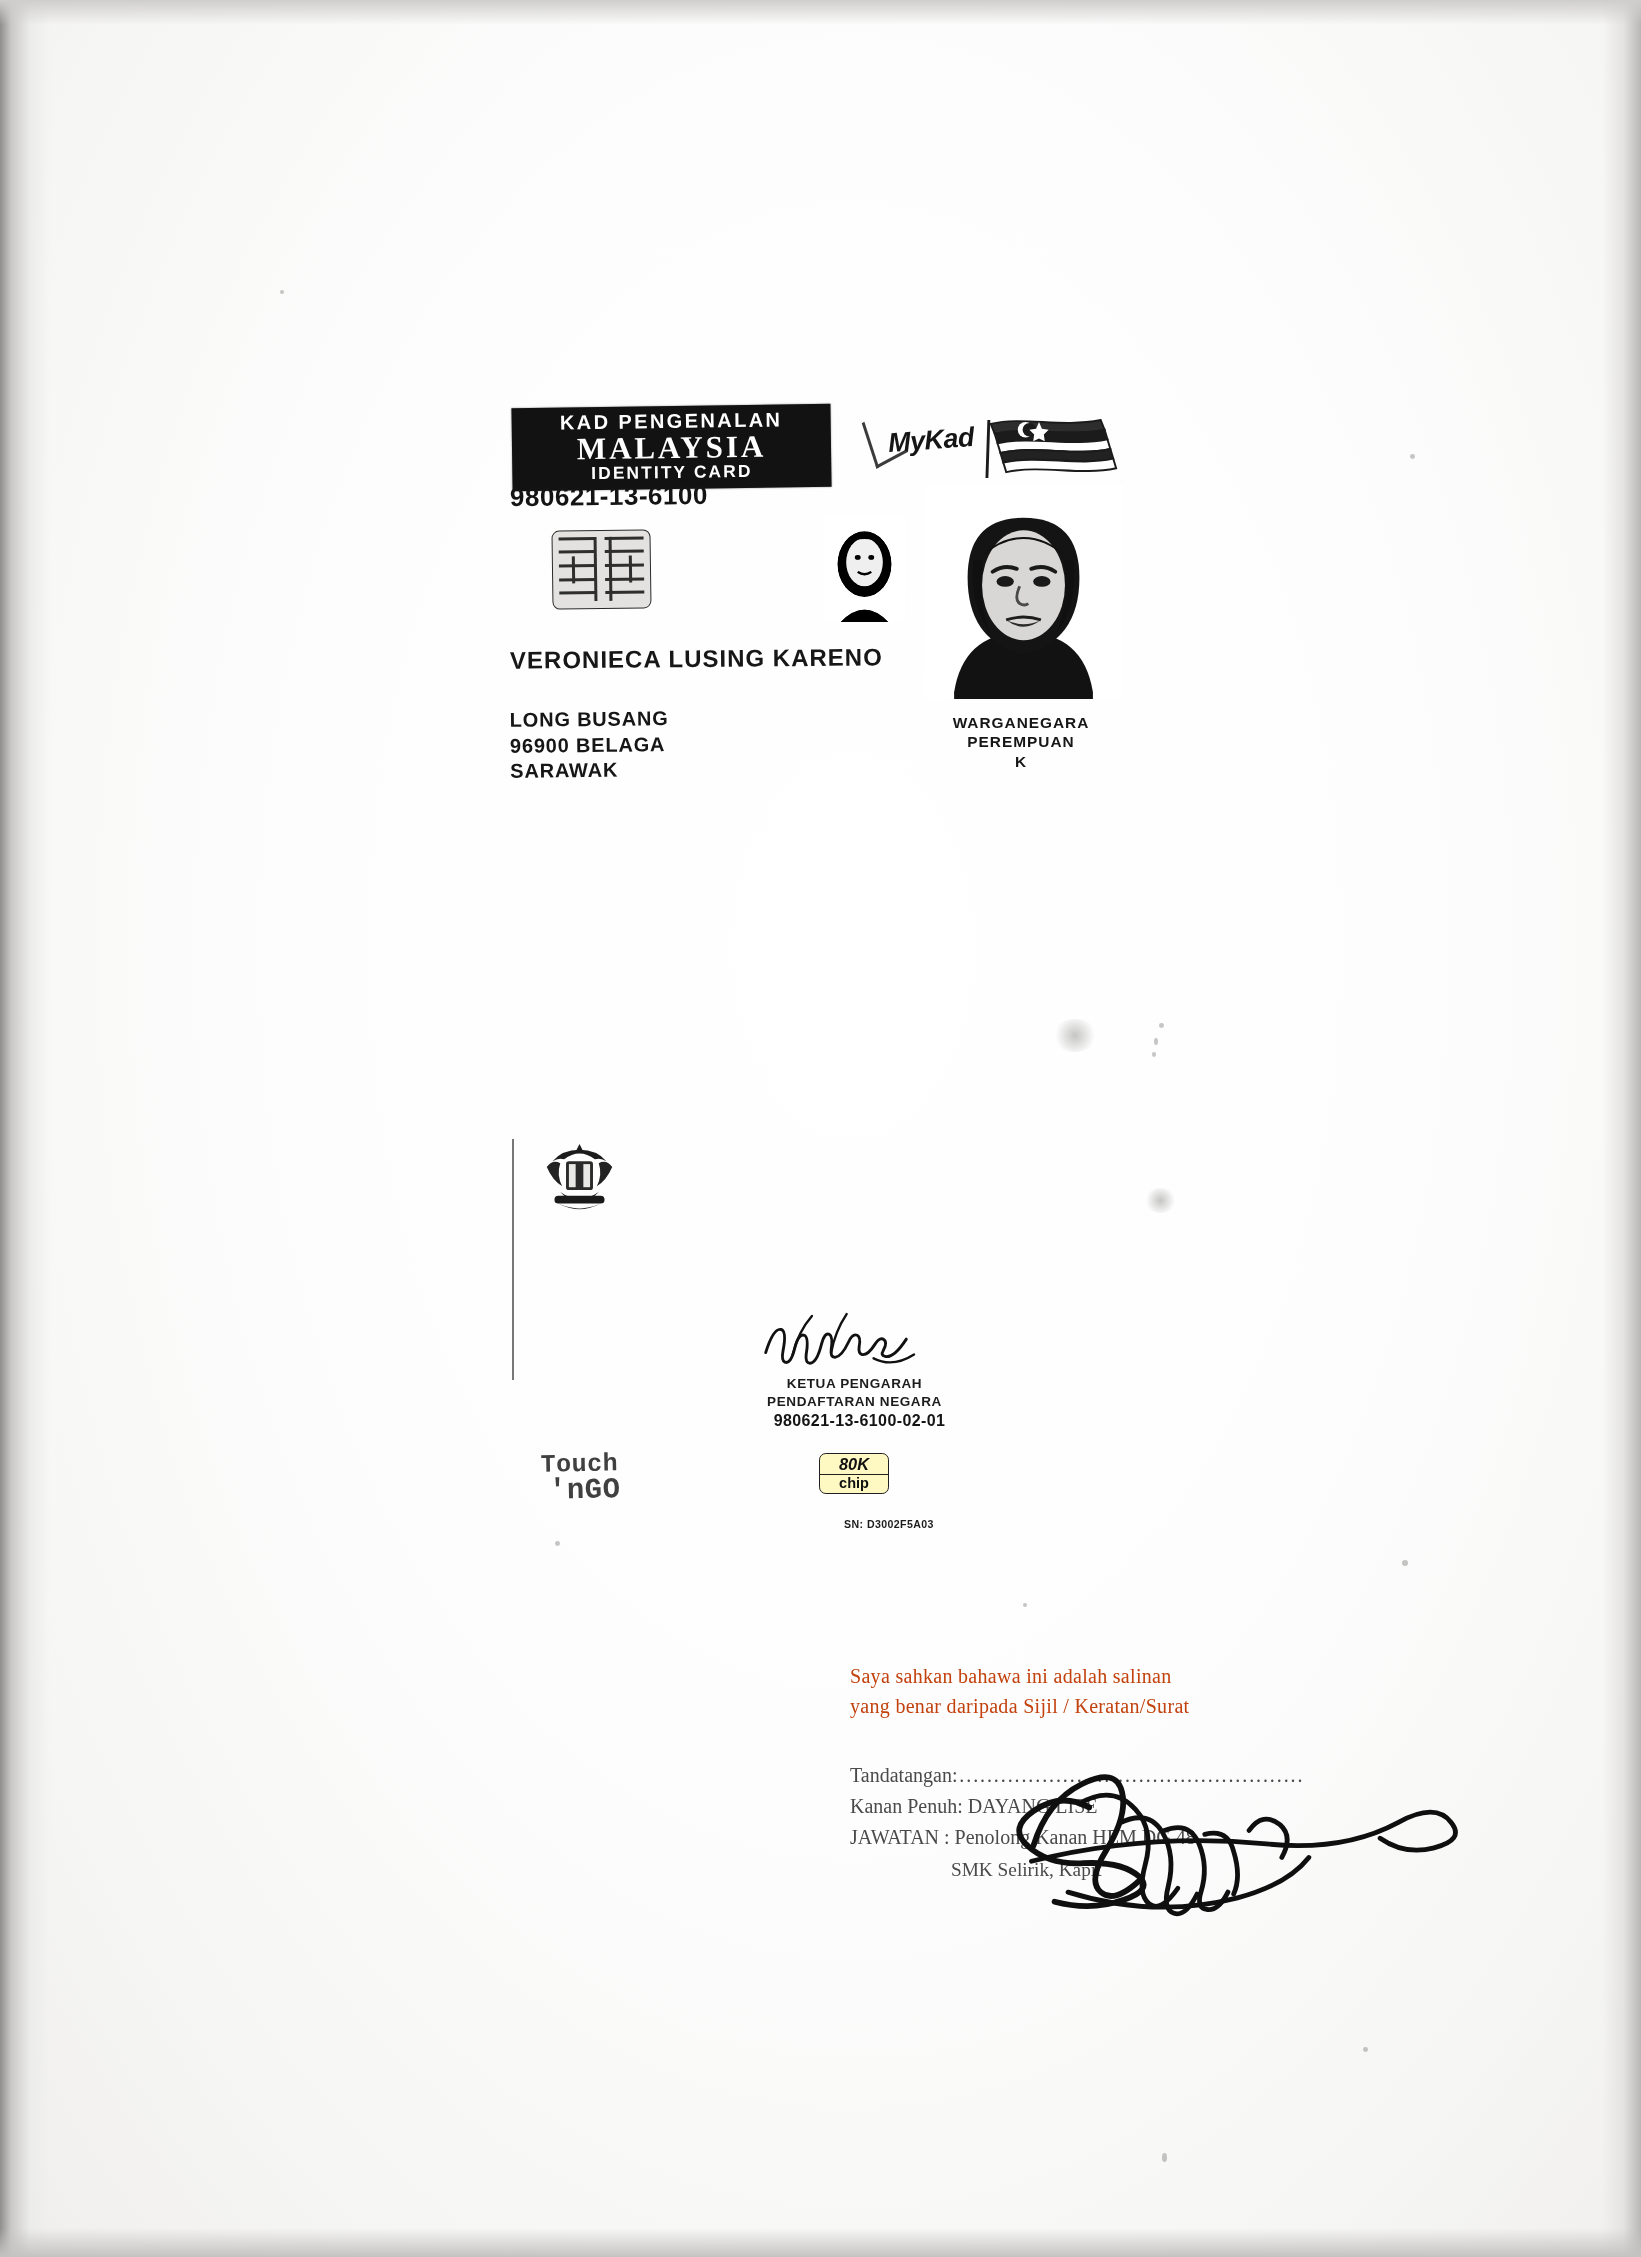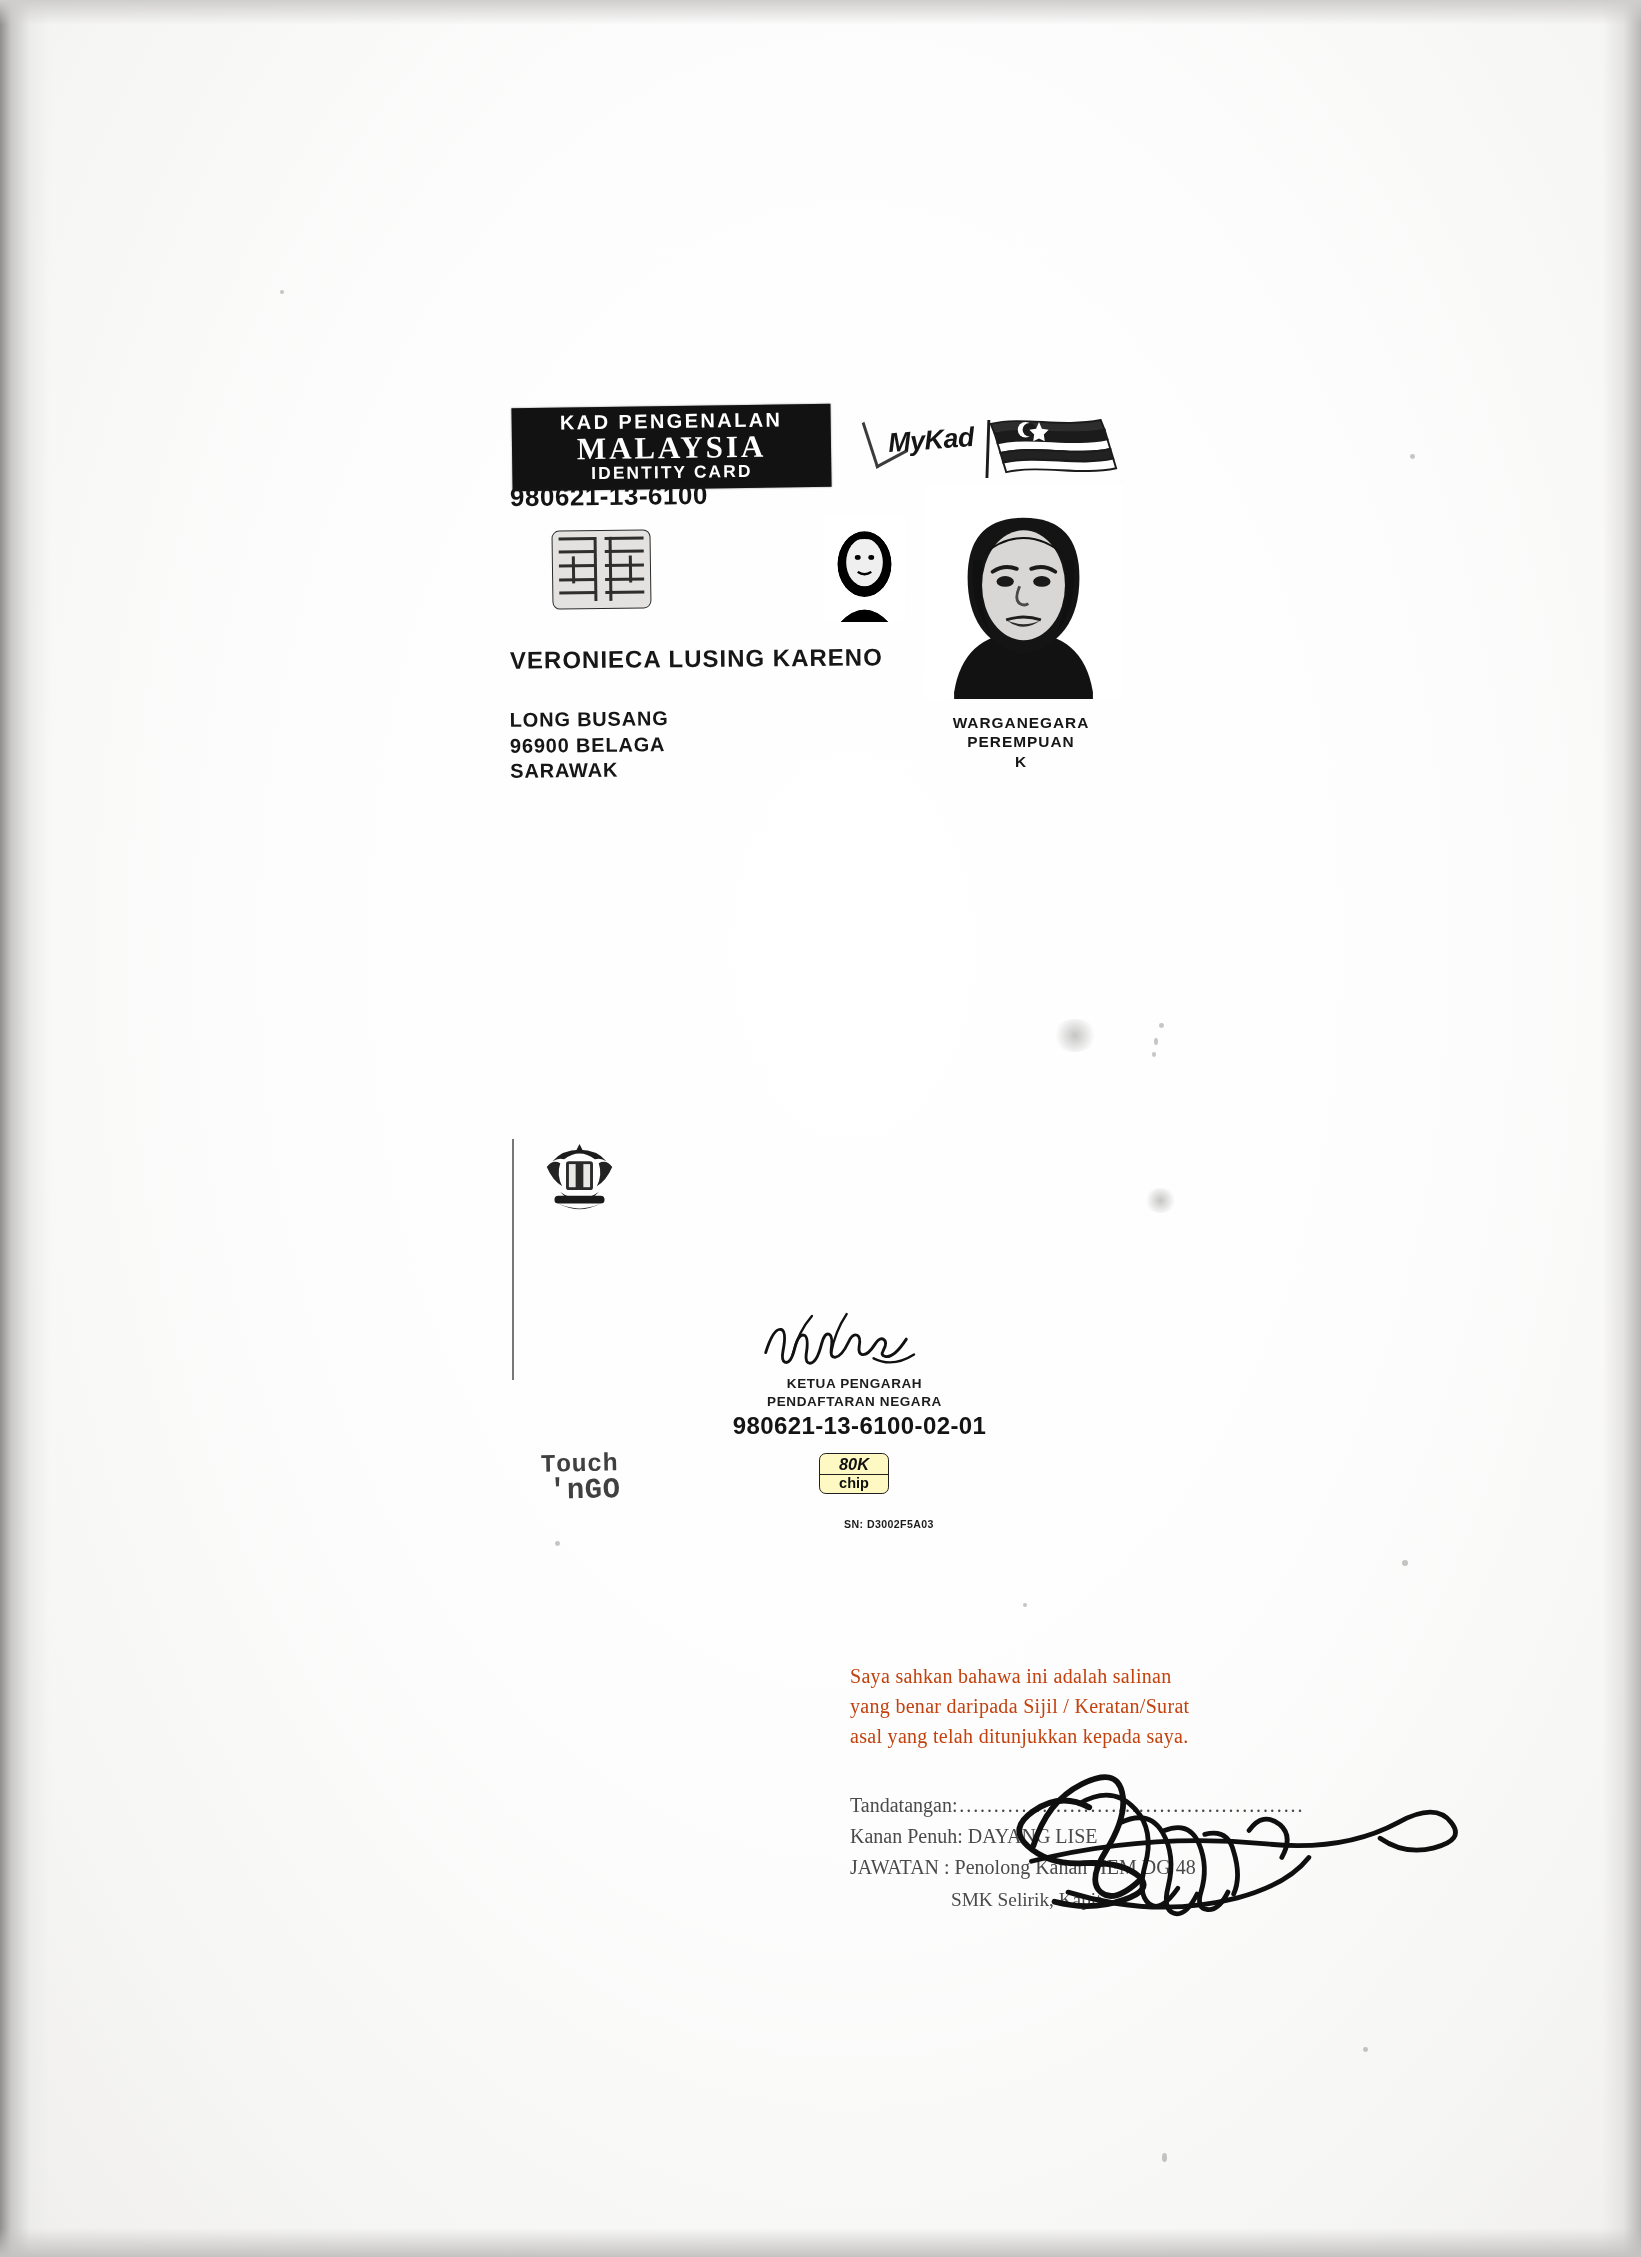--- a/index.html
+++ b/index.html
@@ -245,21 +245,21 @@
     letter-spacing: 0.6px;
     color: #1c1c1c;
     font-family: "Liberation Sans", sans-serif;
   }
   .back-ic {
     position: absolute;
     left: 193px;
     top: 278px;
     width: 309px;
     text-align: center;
-    font-size: 24px;
+    font-size: 16px;
     font-weight: bold;
     letter-spacing: 0.4px;
     color: #141414;
     font-family: "Liberation Sans", sans-serif;
   }
   .touchngo {
     position: absolute;
     left: 29px;
     top: 319px;
     font-family: Liberation Mono, monospace;
@@ -521,21 +521,20 @@
       <div class="c">chip</div>
     </div>
 
     <div class="sn">SN: D3002F5A03</div>
   </div>
 
   <div class="cert">
     <div class="cert-text">
       <div>Saya sahkan bahawa ini adalah salinan</div>
       <div>yang benar daripada Sijil / Keratan/Surat</div>
-      <div>asal yang telah ditunjukkan kepada saya.</div>
     </div>
     <div class="cert-rows">
       <div class="cert-row">
         <span>Tandatangan</span><span class="dots">:..................................................</span>
       </div>
       <div class="cert-row">
         <span>Kanan Penuh</span><span>: DAYANG LISE</span>
       </div>
       <div class="cert-row">
         <span>JAWATAN</span>

